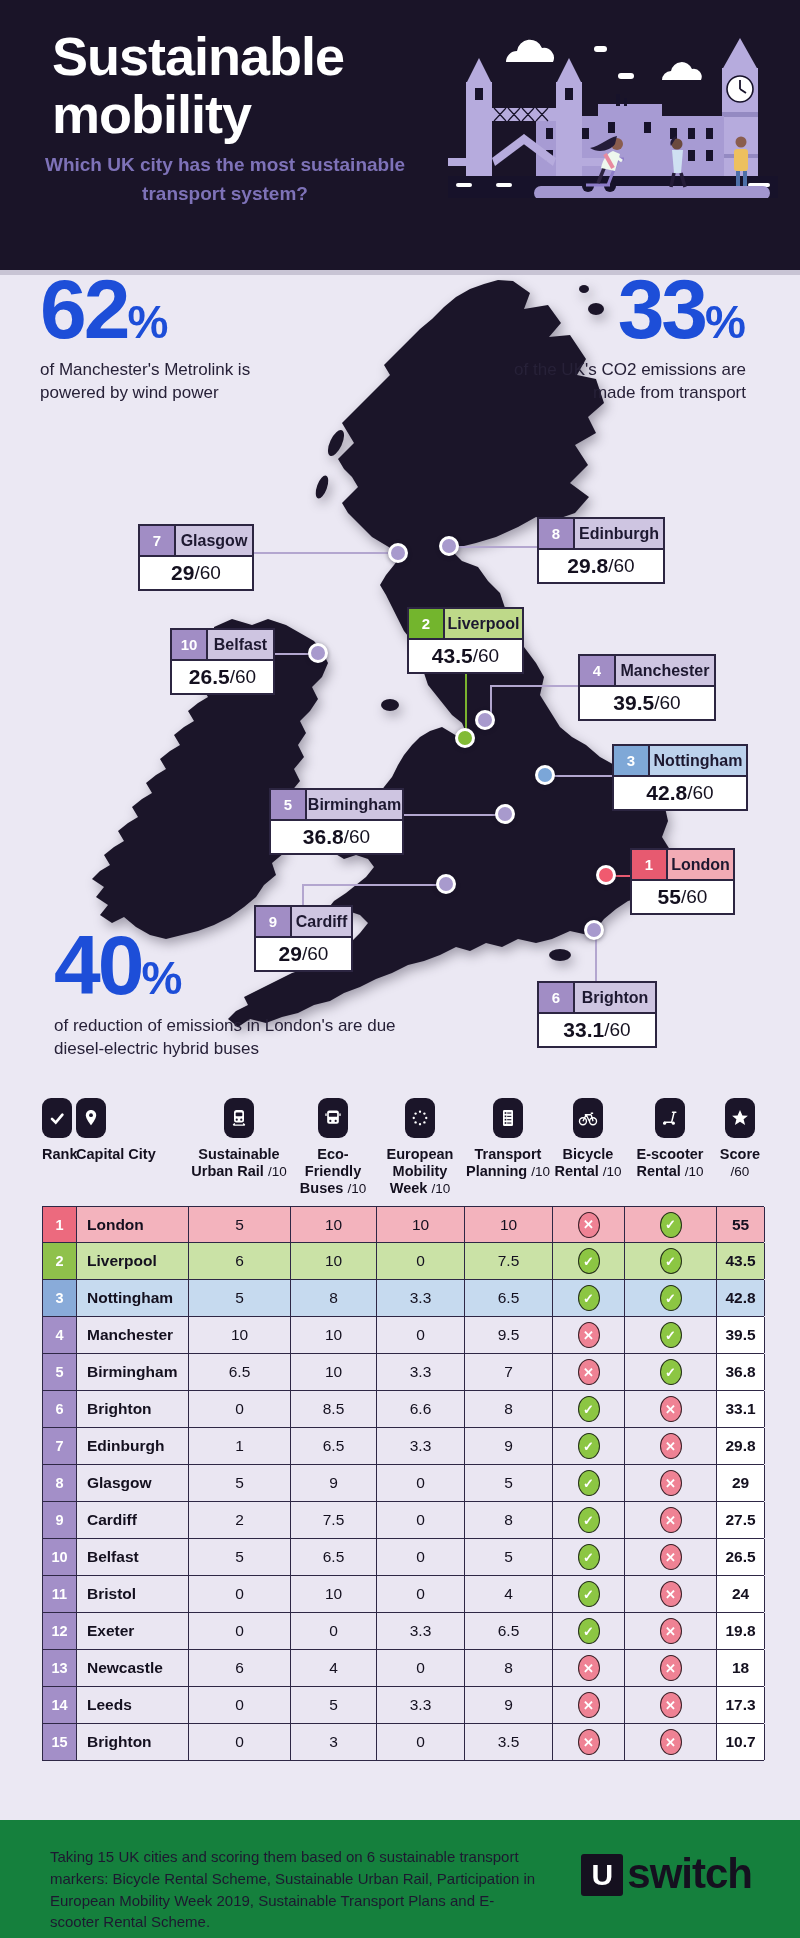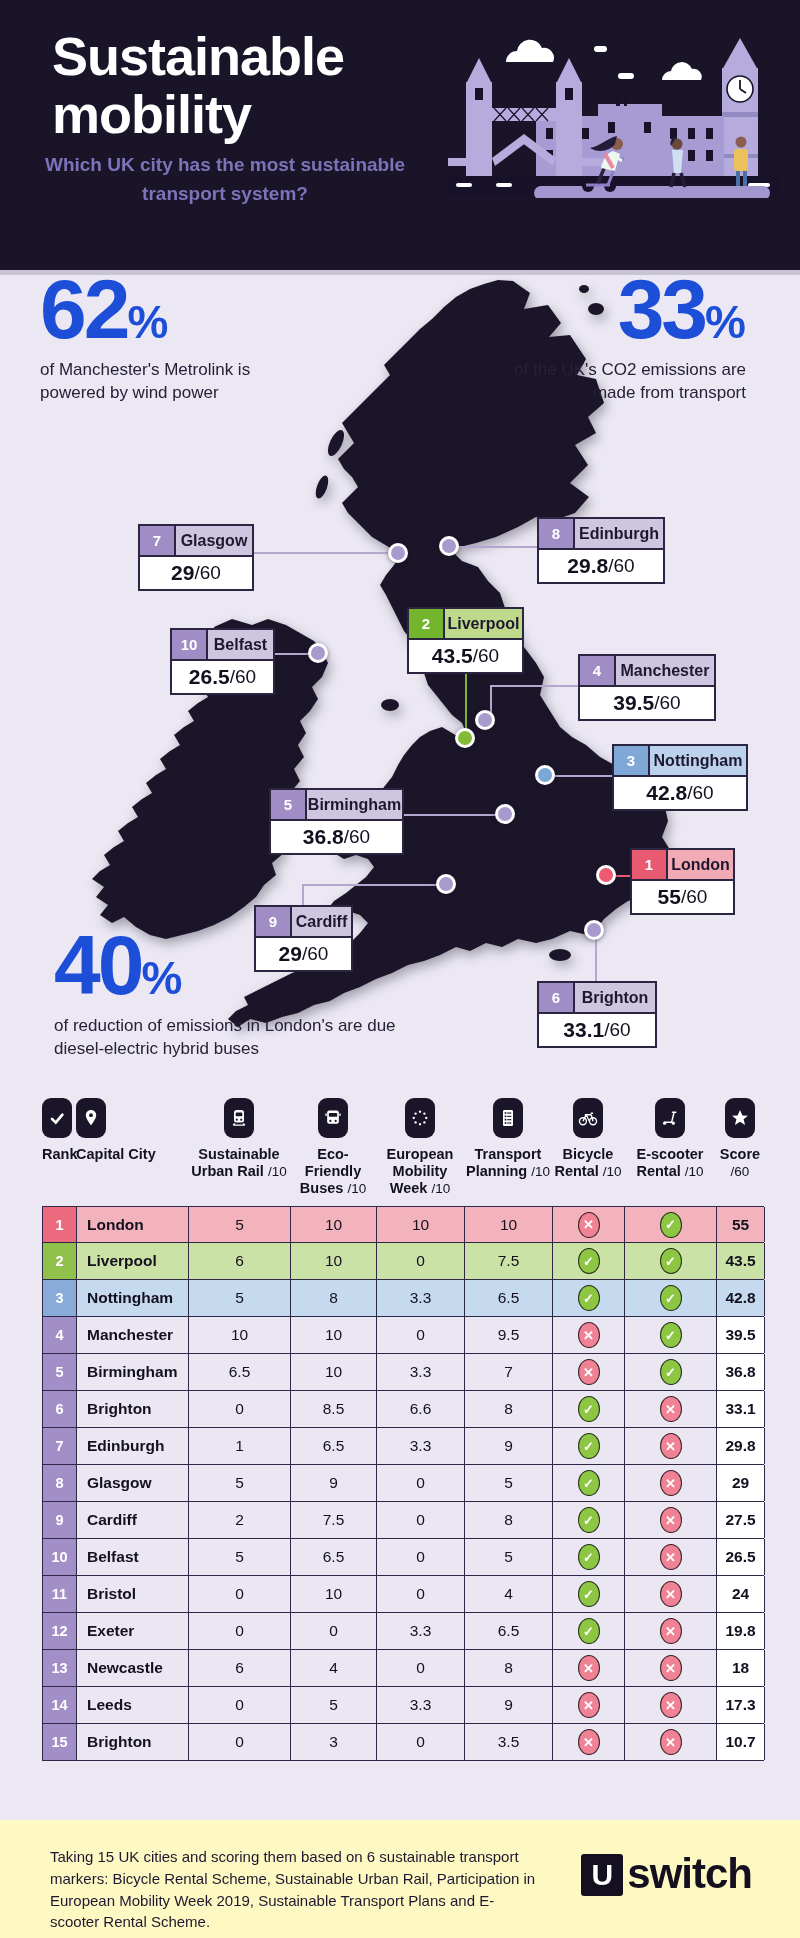--- a/index.html
+++ b/index.html
@@ -87,21 +87,21 @@
   .tone-purple.trow { background:#eae6f2; } .tone-purple .cell.rk { background:#a38fc8; }
   .tone-pink.trow  { background:#f3b3bd; } .tone-pink  .cell.rk { background:#ec6a7e; } .tone-pink  .cell.score { background:#f3b3bd; }
   .tone-green.trow { background:#cae2a6; } .tone-green .cell.rk { background:#8fc14b; } .tone-green .cell.score { background:#cae2a6; }
   .tone-blue.trow  { background:#c6daef; } .tone-blue  .cell.rk { background:#89abd9; } .tone-blue  .cell.score { background:#c6daef; }
 
   .okv, .nov { width:22px; height:26px; border-radius:50%; border:1.5px solid #243018; display:flex; align-items:center; justify-content:center; color:#fff; font-size:13px; font-weight:bold; }
   .okv { background:#8cc643; }
   .nov { background:#ef8294; border-color:#3a1f27; }
 
   
-  .footer { height:118px; background:#fef9c3; display:flex; padding:26px 48px 0 50px; }
+  .footer { height:118px; background:#15803d; display:flex; padding:26px 48px 0 50px; }
   .fnote { width:492px; font-size:15px; line-height:1.45; color:#1d1830; }
   .brand { margin-left:auto; display:flex; align-items:flex-start; gap:4px; margin-top:8px; }
   .brand-u { width:42px; height:42px; background:#15101f; color:#fff; font-weight:bold; font-size:30px; display:flex; align-items:center; justify-content:center; border-radius:3px; }
   .brand-name { font-size:42px; font-weight:bold; color:#15101f; letter-spacing:-1px; line-height:40px; }
 </style>
 </head>
 <body>
 
 <div class="page">
 

